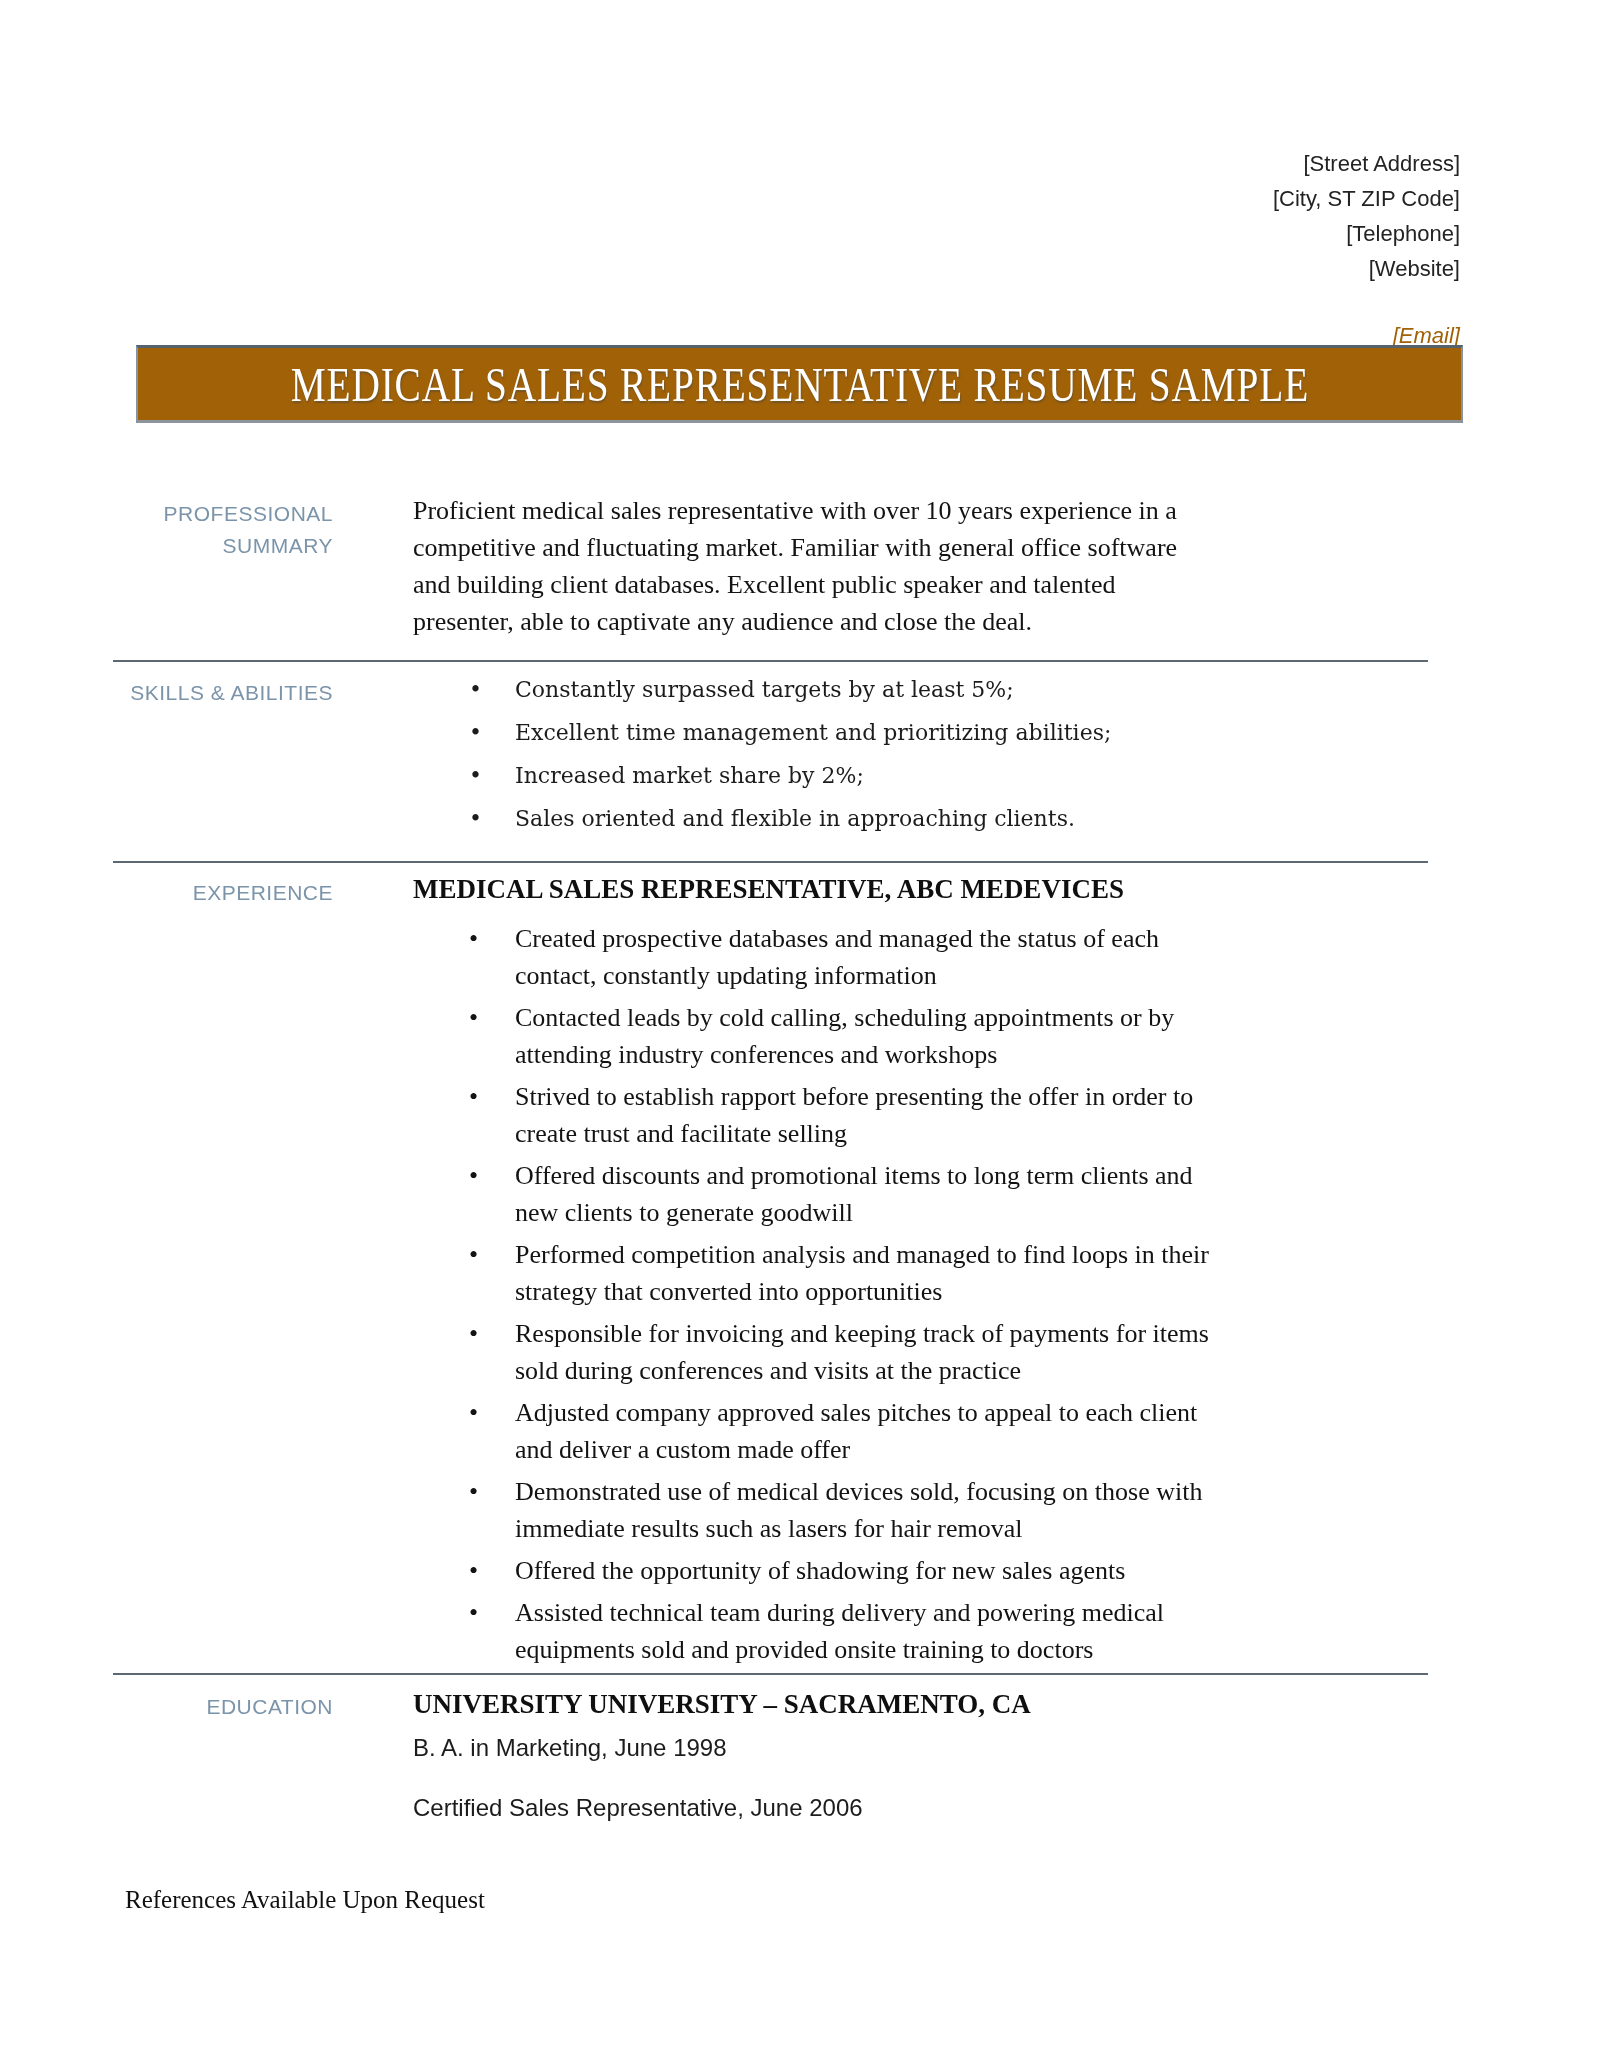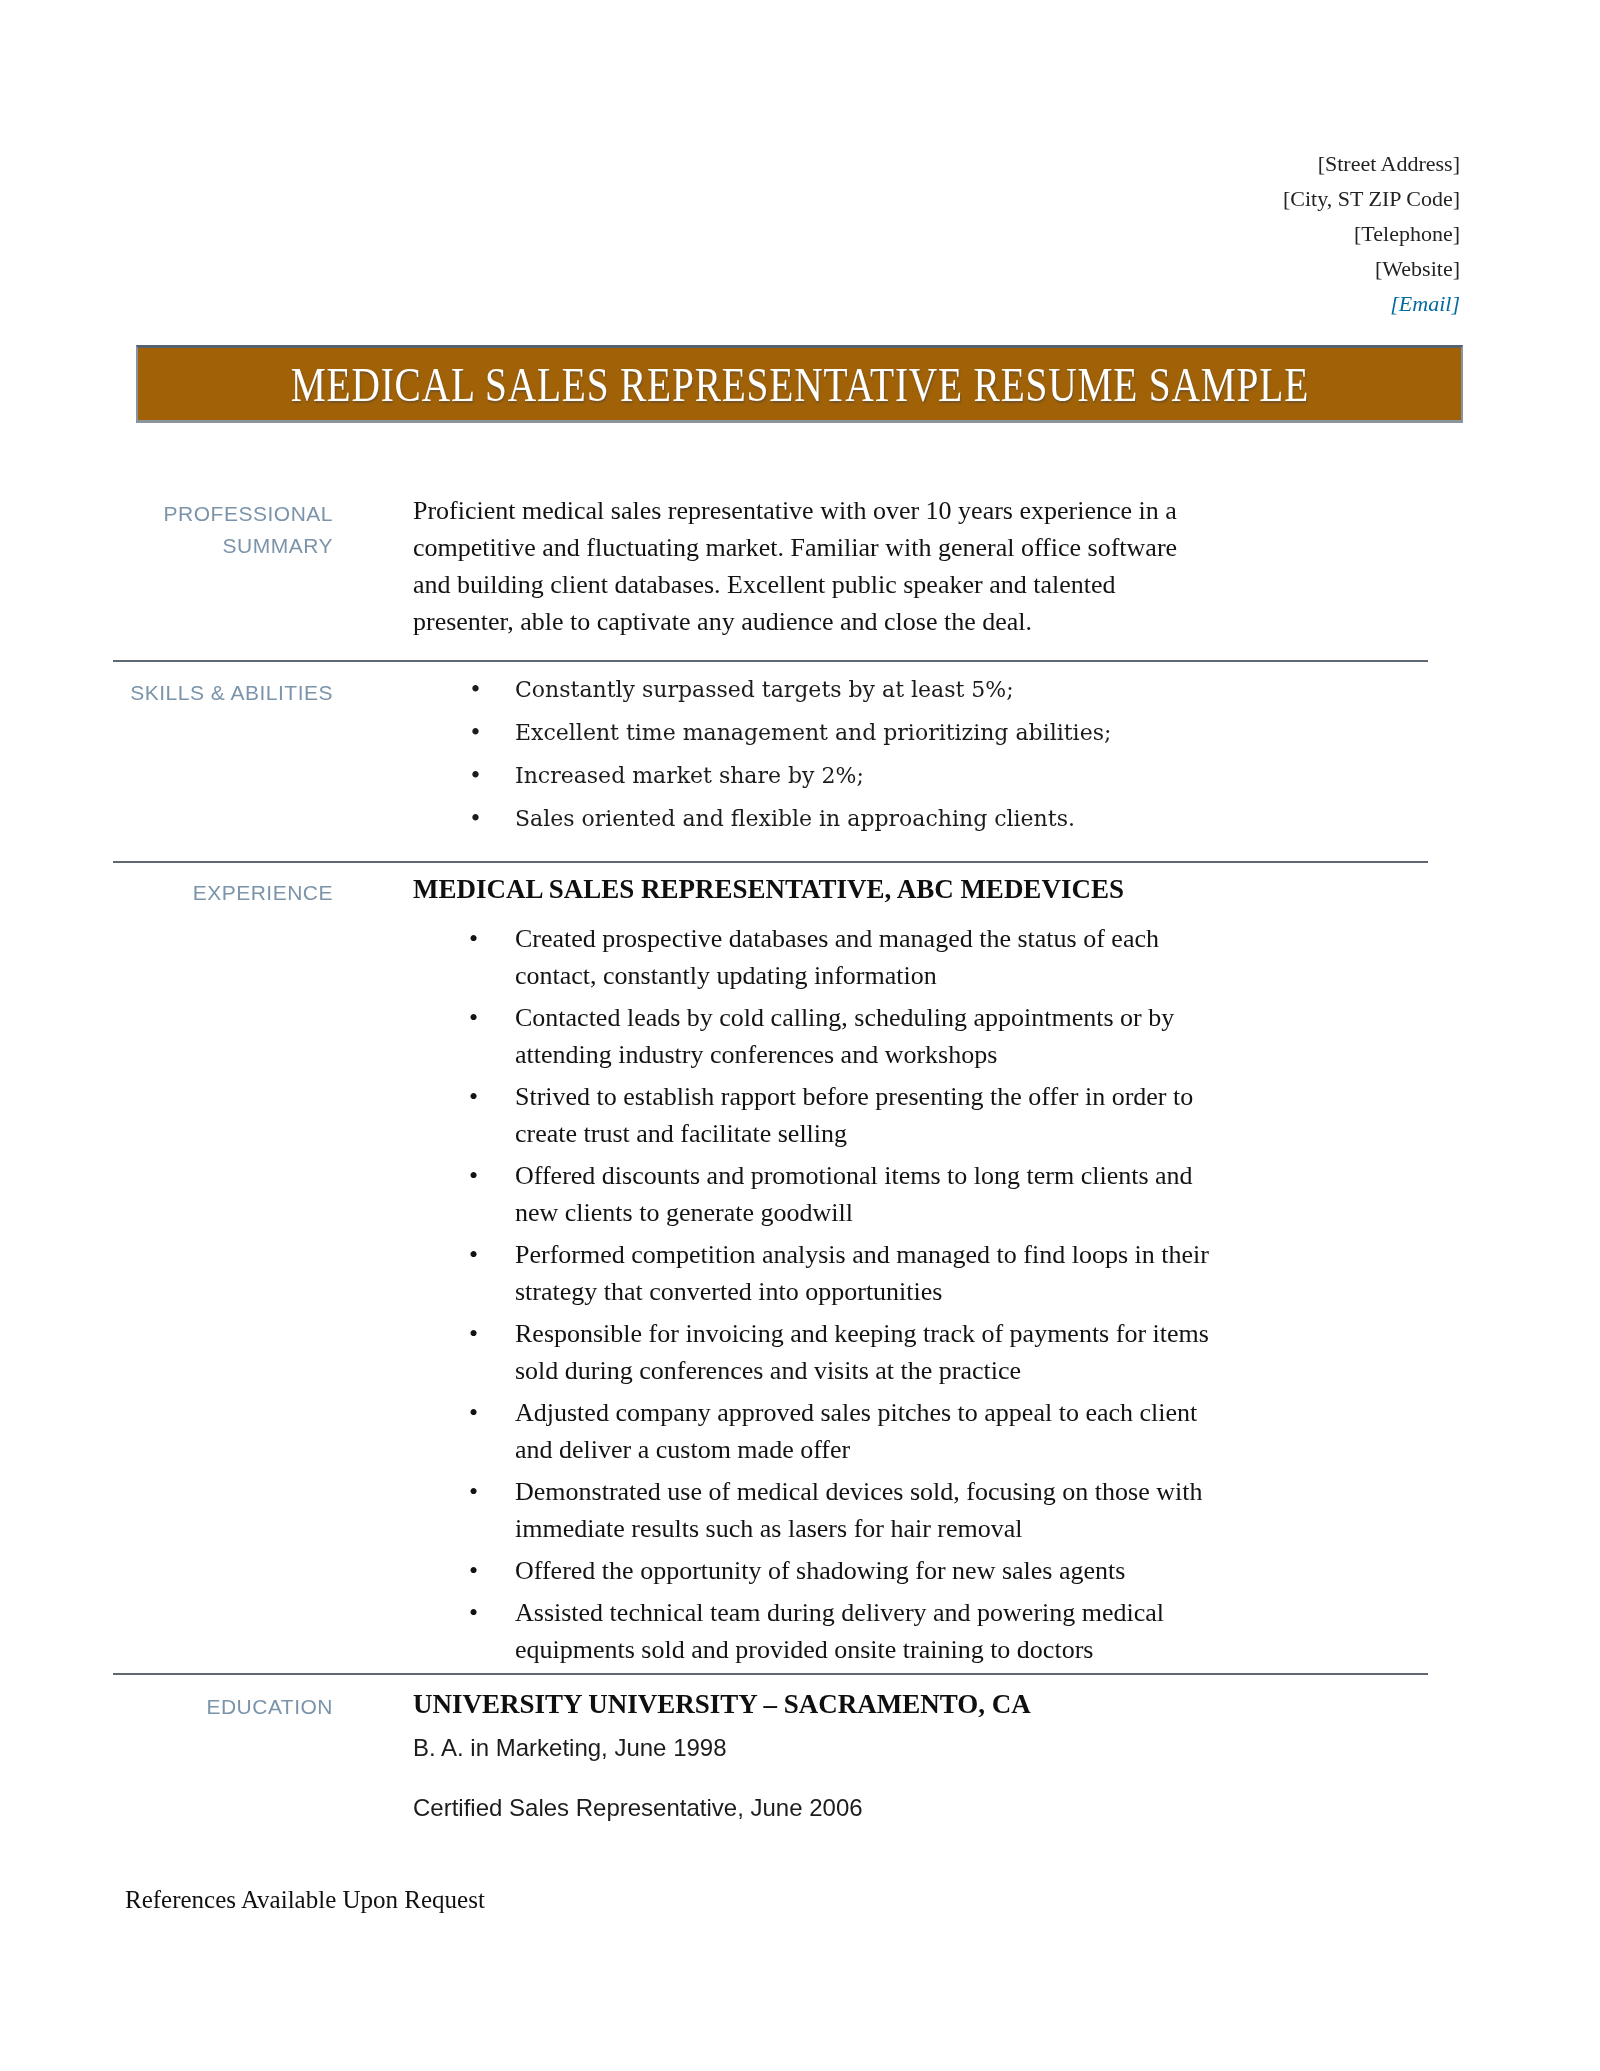--- a/index.html
+++ b/index.html
@@ -8,25 +8,25 @@
     background:#ffffff;
     position:relative;
     font-family:"Liberation Serif", serif;
     color:#131313;
   }
 
   
   .contact {
     position:absolute; top:146px; right:140px;
     text-align:right;
-    font-family:Liberation Serif, serif;
+    font-family:Liberation Sans, sans-serif;
     font-size:22px; line-height:35px;
     color:#232323;
   }
-  .contact .email { color:#0369a1; font-style:italic; }
+  .contact .email { color:#a16207; font-style:italic;margin-top:32px; }
 
   
   .banner {
     position:absolute; top:345px; left:136px;
     width:1323px; height:72px;
     background:#a16207;
     border-top:3px solid #55626f;
     border-left:2px solid #8494a5;
     border-right:2px solid #8494a5;
     border-bottom:3px solid #8c949c;

